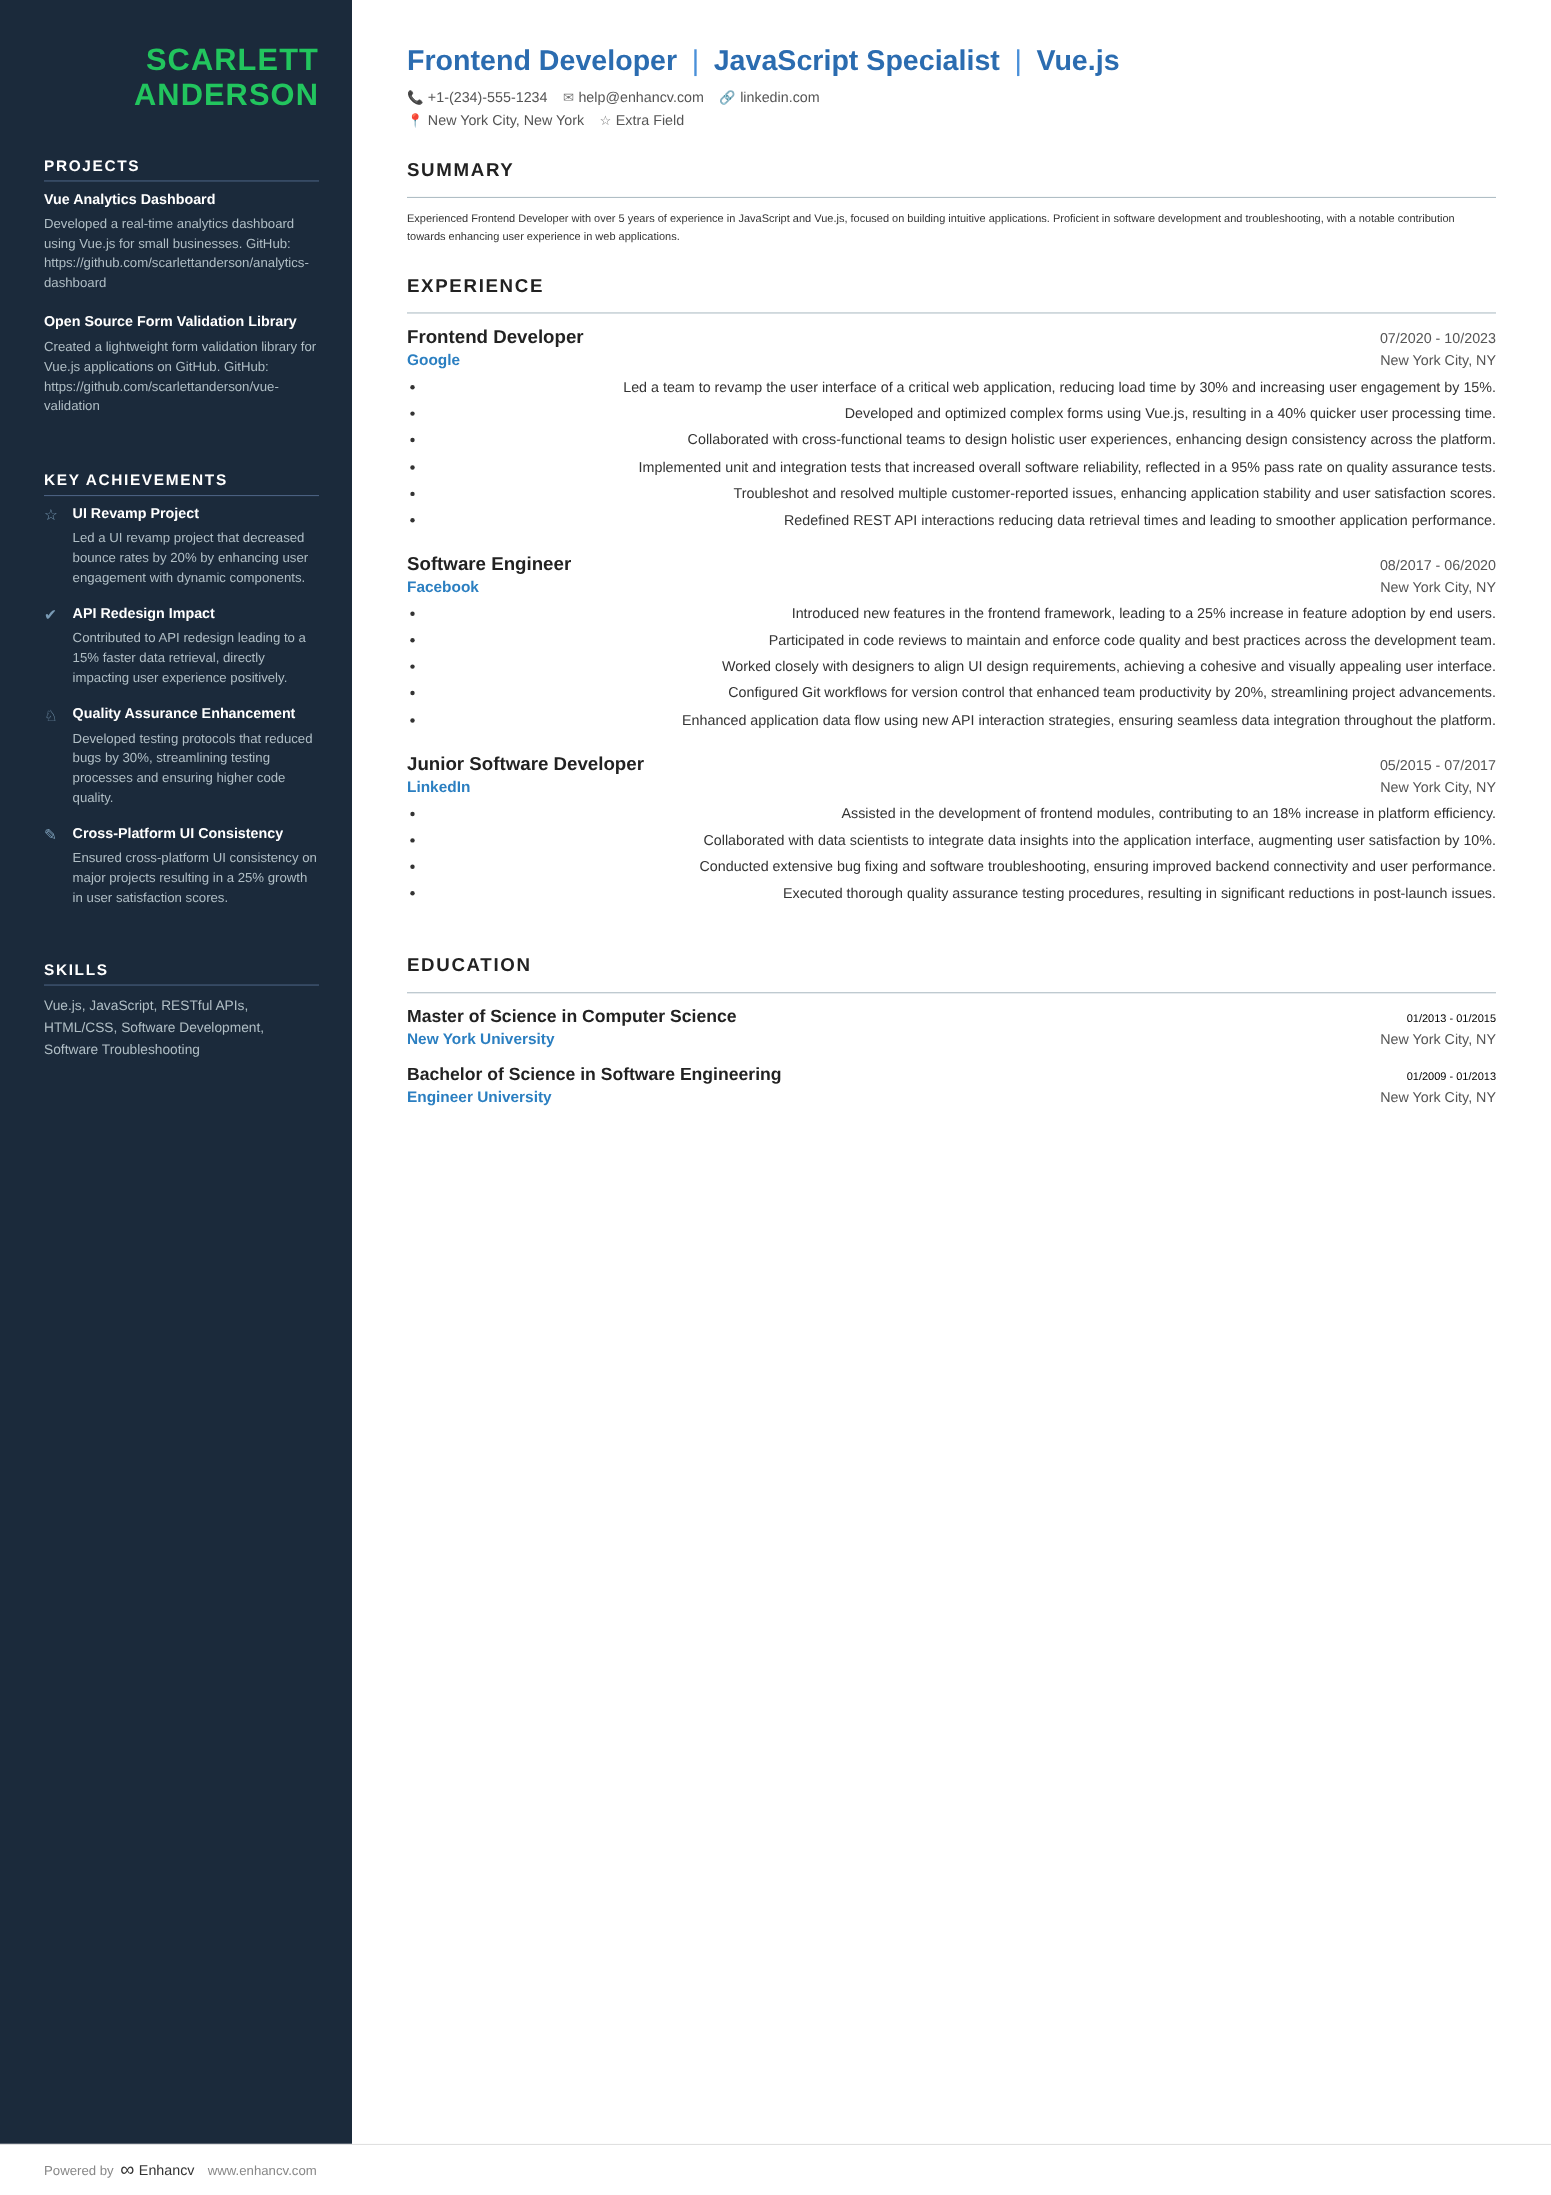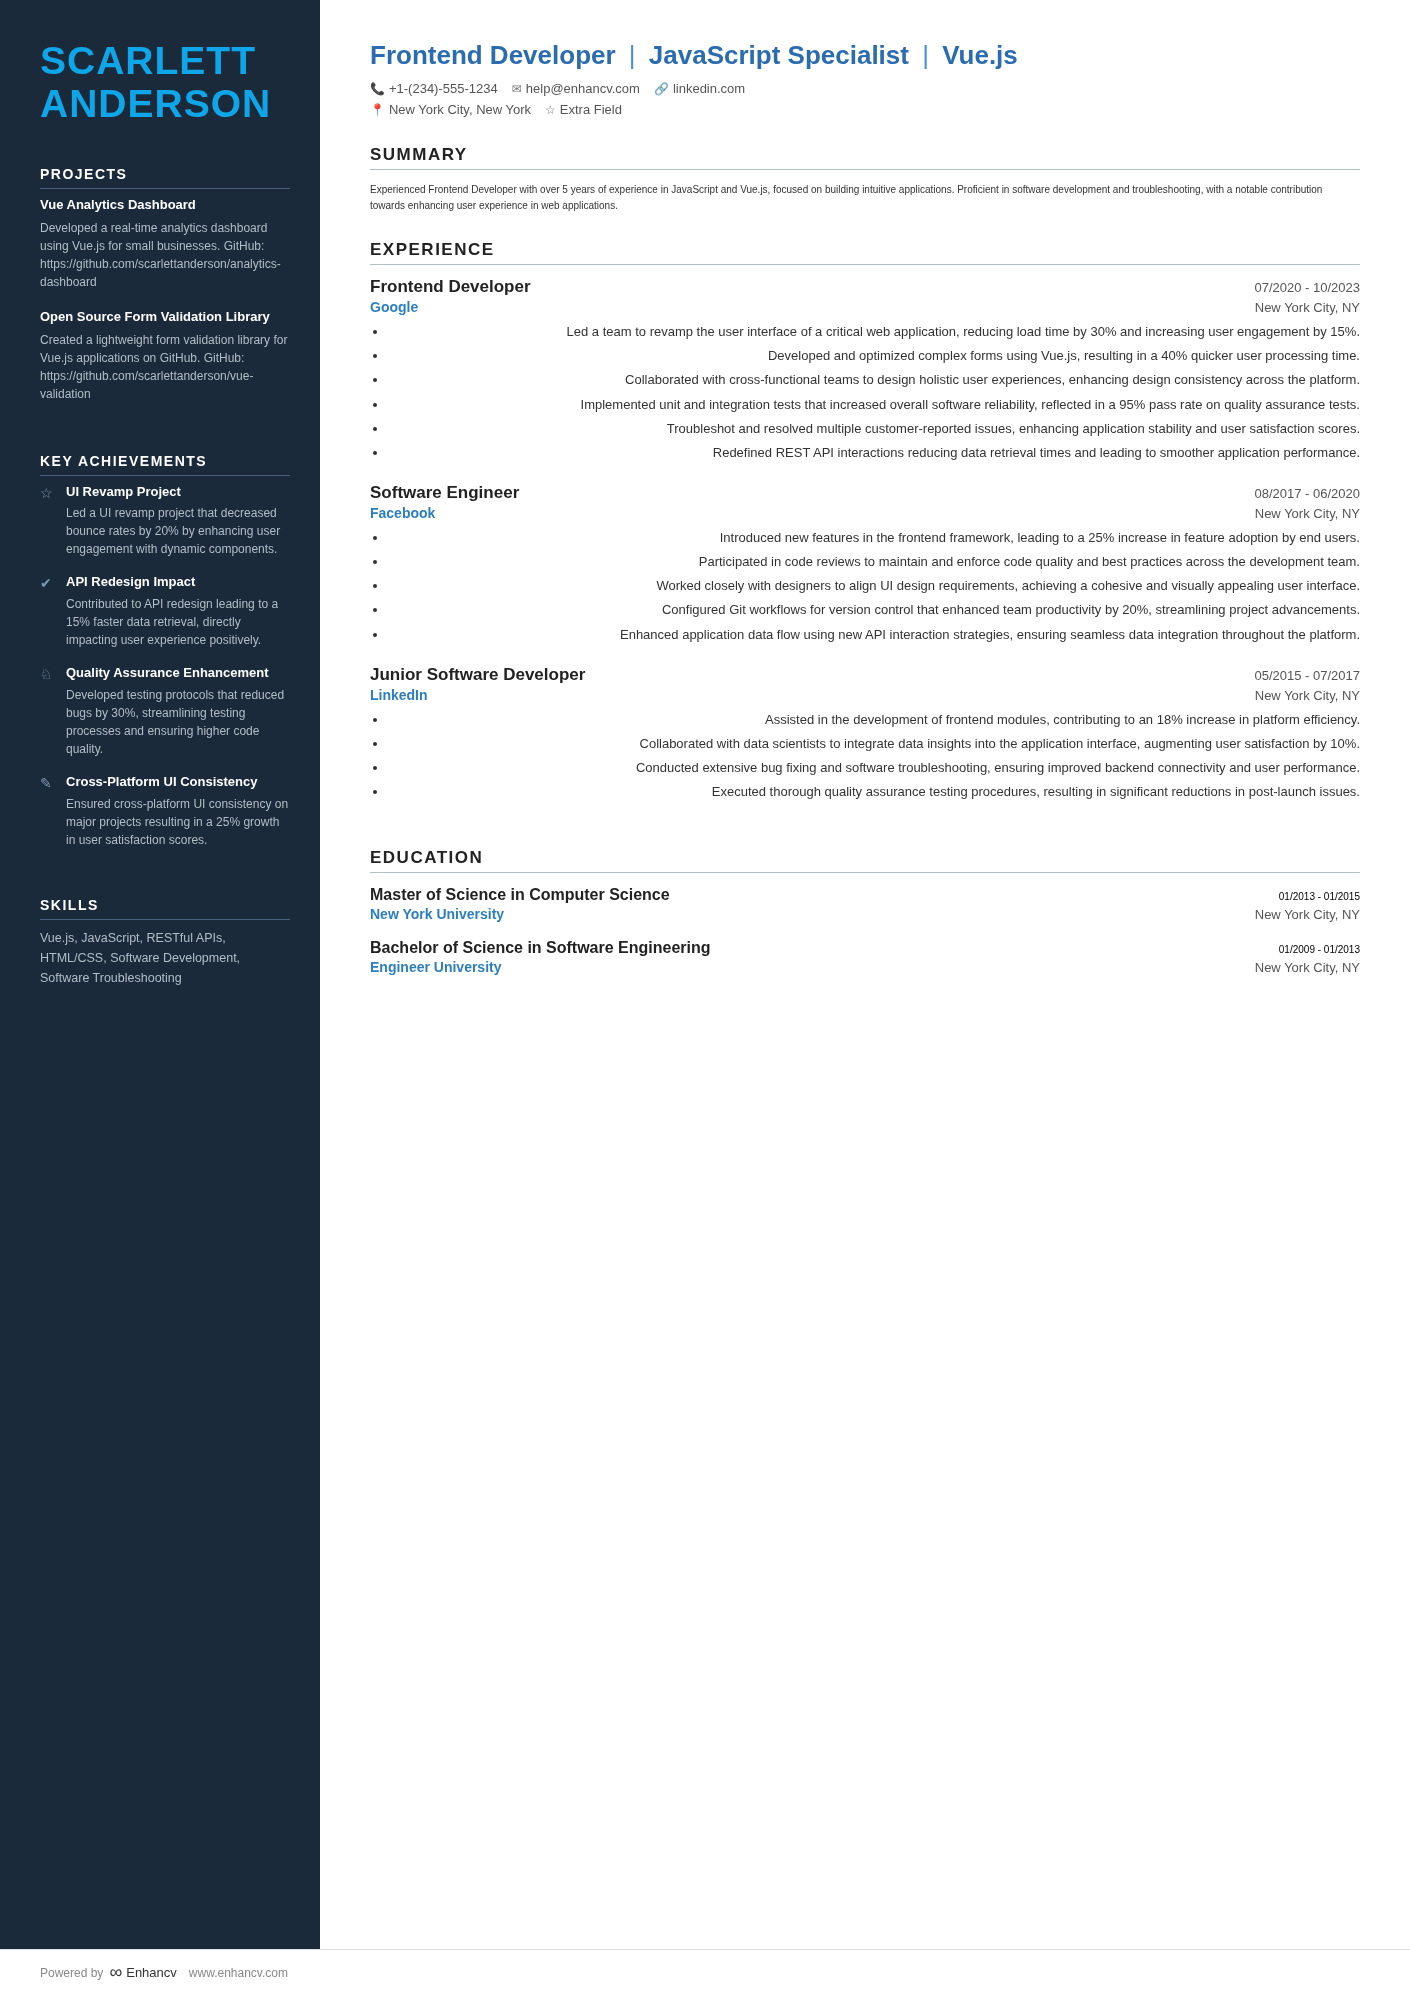--- a/index.html
+++ b/index.html
@@ -22,27 +22,28 @@
     .sidebar {
       width: 320px;
       min-width: 320px;
       background-color: #1b2a3b;
       color: #fff;
       padding: 40px 30px 40px 40px;
       display: flex;
       flex-direction: column;
     }
     .sidebar-name {
-      font-size: 39px;
+      font-size: 28px;
       font-weight: 900;
-      color: #0ea5e9;
+      color: #22c55e;
       text-transform: uppercase;
       line-height: 1.1;
       margin-bottom: 40px;
       letter-spacing: 1px;
+      text-align: right;
     }
     .sidebar-section {
       margin-bottom: 32px;
     }
     .sidebar-section-title {
       font-size: 14px;
       font-weight: 700;
       text-transform: uppercase;
       color: #fff;
       letter-spacing: 1.5px;
@@ -151,21 +152,21 @@
     }
     .section-block {
       margin-bottom: 26px;
     }
     .section-heading {
       font-size: 17px;
       font-weight: 700;
       text-transform: uppercase;
       color: #222;
       letter-spacing: 1.5px;
-      padding-bottom: 4px;
+      padding-bottom: 14px;
       border-bottom: 1.5px solid #b0bec5;
       margin-bottom: 12px;
     }
     .summary-text {
       font-size: 10px;
       color: #333;
       line-height: 1.6;
     }
     .exp-item {
       margin-bottom: 20px;

